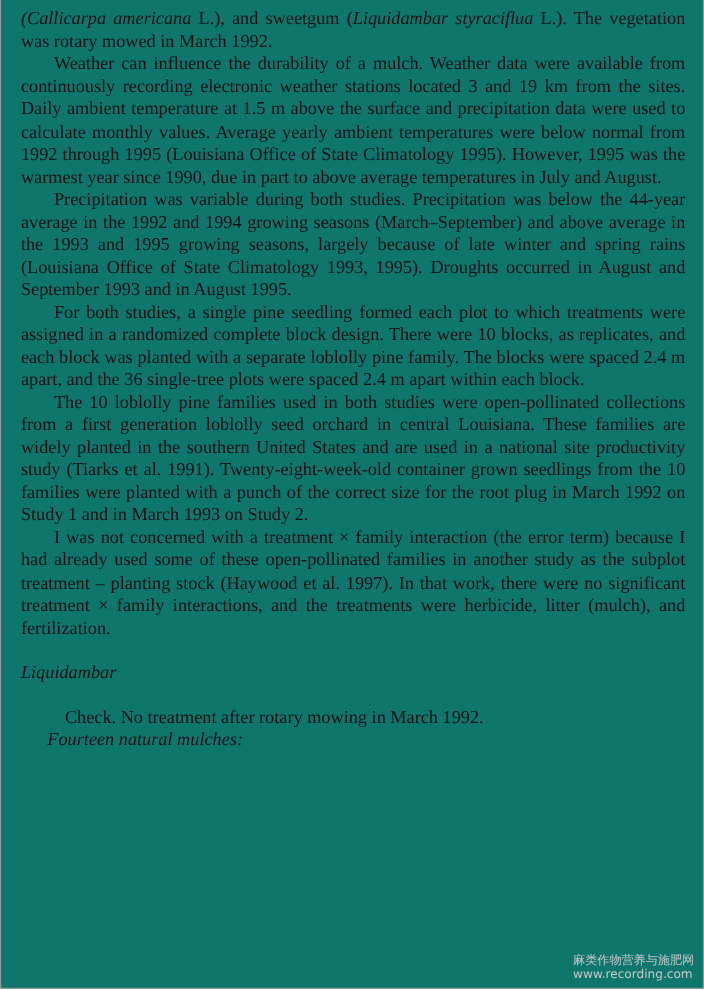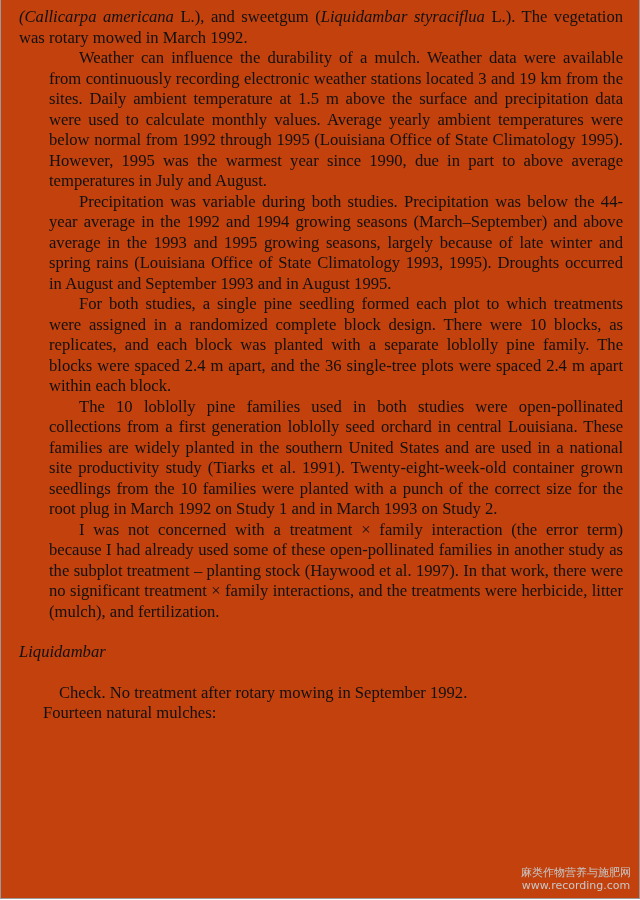--- a/index.html
+++ b/index.html
@@ -1,59 +1,59 @@
 <!DOCTYPE html>
 <html><head>
 <meta charset="utf-8">
 <style>
   html, body { margin: 0; padding: 0; background: #ffffff; }
   body { width: 640px; height: 900px; overflow: hidden; position: relative; }
   .page {
     position: absolute; left: 0; top: 0; width: 638px; height: 898px;
     border: 1px solid #9a9a9a; border-top: none;
-    background: #c2410c;
+    background: #0f766e;
   }
   .text {
     position: absolute; left: 18px; top: 7px; width: 604px;
     font-family: "Liberation Serif", serif;
     font-size: 16.6px; line-height: 20.5px; color: #111111;
     text-align: justify;
   }
   .p { margin: 0; }
-  .indent { text-indent: 30px; margin-left: 30px; }
+  .indent { text-indent: 30px; }
   .heading { margin: 20px 0 20px 0; font-style: italic; }
   .list1 { margin: 0 0 0 40px; }
-  .list-sub { margin: 0 0 0 24px; }
+  .list-sub { margin: 0 0 0 24px; font-style: italic; }
   .list2 { margin: 0 0 0 40px; }
   i { font-style: italic; }
   b { font-weight: normal; }
   sup { font-size: 10px; line-height: 0; vertical-align: super; }
   .watermark {
-    position: absolute; right: 8px; bottom: 6px; text-align: center;
+    position: absolute; right: 8px; bottom: 6px; text-align: left;
     font-family: "DejaVu Sans", sans-serif; color: #c8c8c8;
     font-size: 11px; line-height: 13px;
   }
 </style>
 </head>
 <body>
 
 <div class="page">
   <div class="text">
     <p class="p"><i>(Callicarpa americana</i><span> L.), and sweetgum (</span><i>Liquidambar styraciflua</i><span> L.). The vegetation was rotary mowed in March 1992.</span></p>
 
     <p class="p indent">Weather can influence the durability of a mulch. Weather data were available from continuously recording electronic weather stations located 3 and 19 km from the sites. Daily ambient temperature at 1.5 m above the surface and precipitation data were used to calculate monthly values. Average yearly ambient temperatures were below normal from 1992 through 1995 (Louisiana Office of State Climatology 1995). However, 1995 was the warmest year since 1990, due in part to above average temperatures in July and August.</p>
     <p class="p indent">Precipitation was variable during both studies. Precipitation was below the 44-year average in the 1992 and 1994 growing seasons (March–September) and above average in the 1993 and 1995 growing seasons, largely because of late winter and spring rains (Louisiana Office of State Climatology 1993, 1995). Droughts occurred in August and September 1993 and in August 1995.</p>
     <p class="p indent">For both studies, a single pine seedling formed each plot to which treatments were assigned in a randomized complete block design. There were 10 blocks, as replicates, and each block was planted with a separate loblolly pine family. The blocks were spaced 2.4 m apart, and the 36 single-tree plots were spaced 2.4 m apart within each block.</p>
     <p class="p indent">The 10 loblolly pine families used in both studies were open-pollinated collections from a first generation loblolly seed orchard in central Louisiana. These families are widely planted in the southern United States and are used in a national site productivity study (Tiarks et al. 1991). Twenty-eight-week-old container grown seedlings from the 10 families were planted with a punch of the correct size for the root plug in March 1992 on Study 1 and in March 1993 on Study 2.</p>
     <p class="p indent">I was not concerned with a treatment × family interaction (the error term) because I had already used some of these open-pollinated families in another study as the subplot treatment – planting stock (Haywood et al. 1997). In that work, there were no significant treatment × family interactions, and the treatments were herbicide, litter (mulch), and fertilization.</p>
 
     <p class="p heading">Liquidambar</p>
 
 
-    <p class="p list1"><b>Check</b><span>. No treatment after rotary mowing in September 1992.</span></p>
+    <p class="p list1"><b>Check</b><span>. No treatment after rotary mowing in March 1992.</span></p>
 
     <p class="p list-sub">Fourteen natural mulches:</p>
 
   </div>
 
   <div class="watermark">
     <div>麻类作物营养与施肥网</div>
     <div>www.recording.com</div>
   </div>
 </div>

